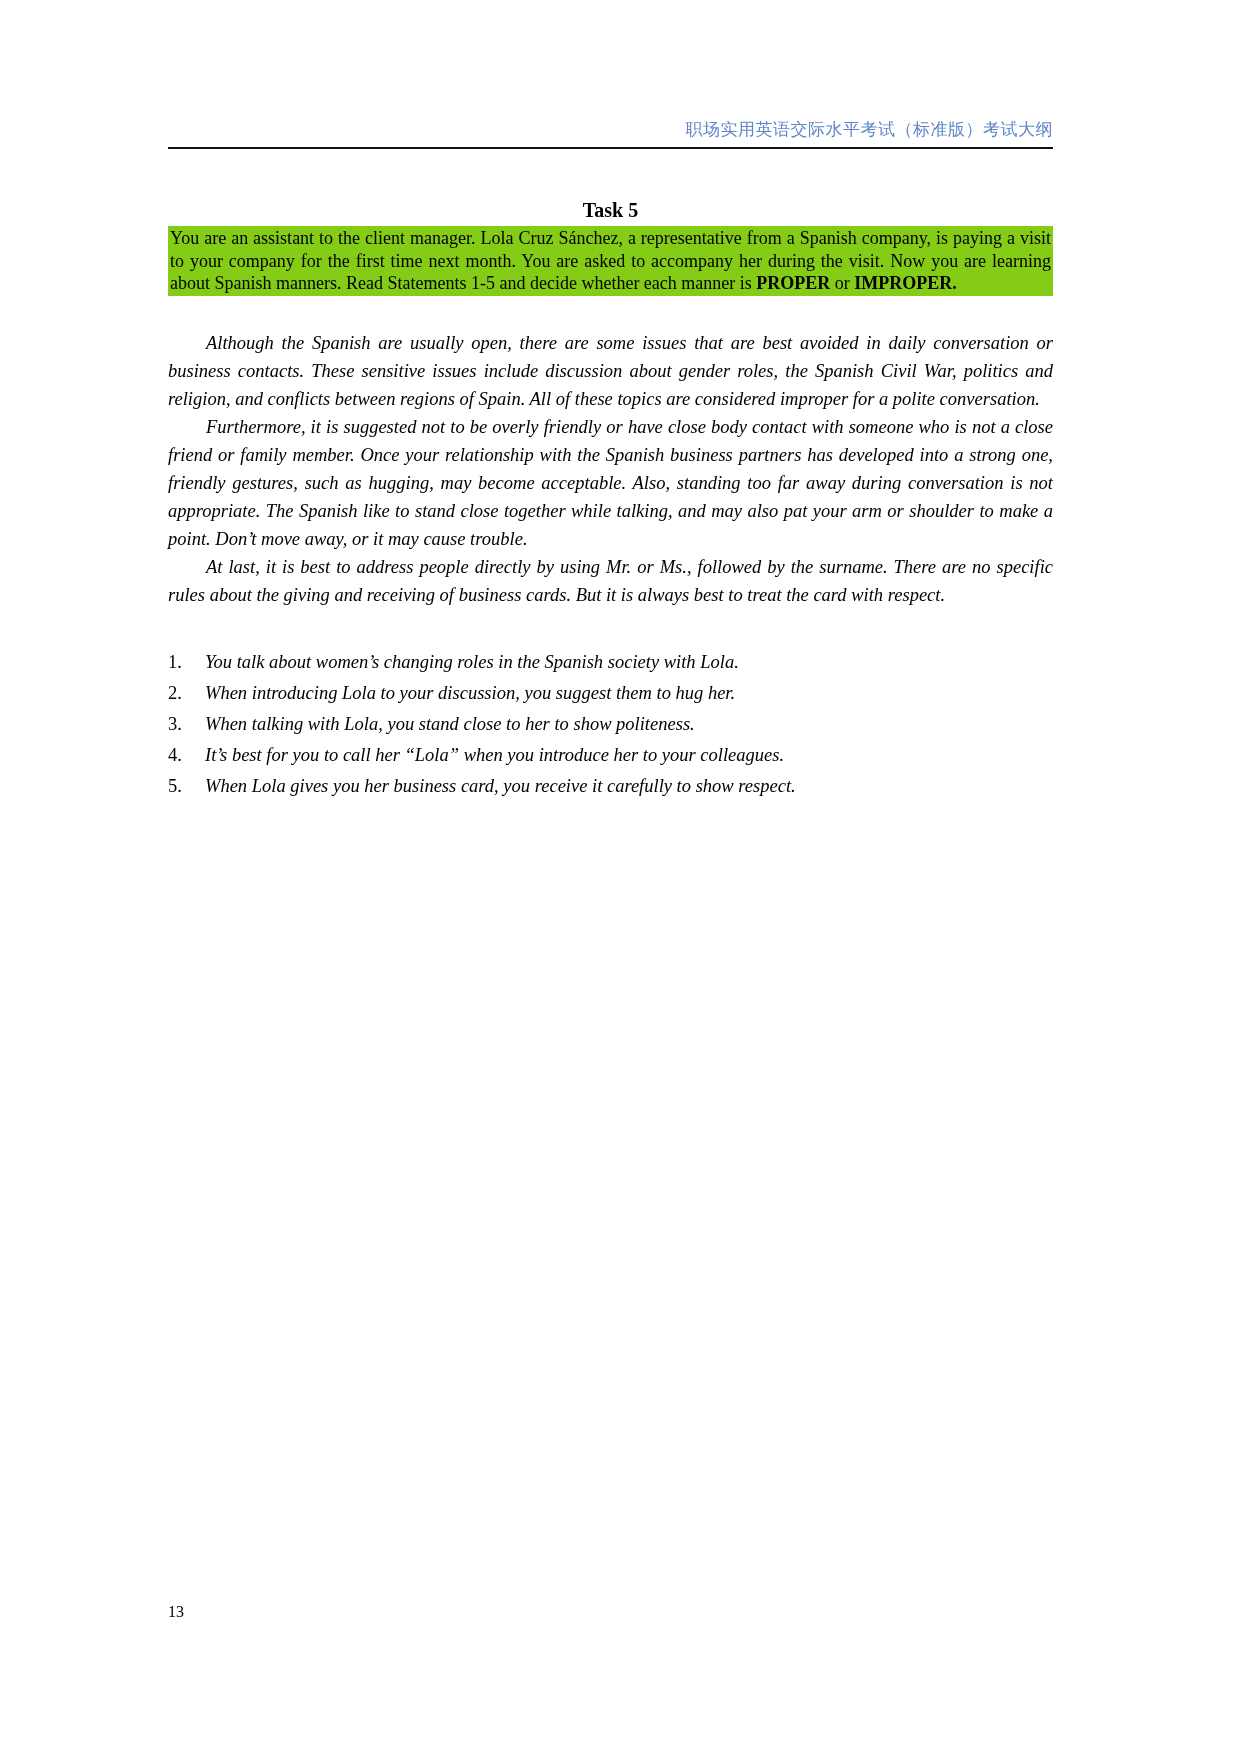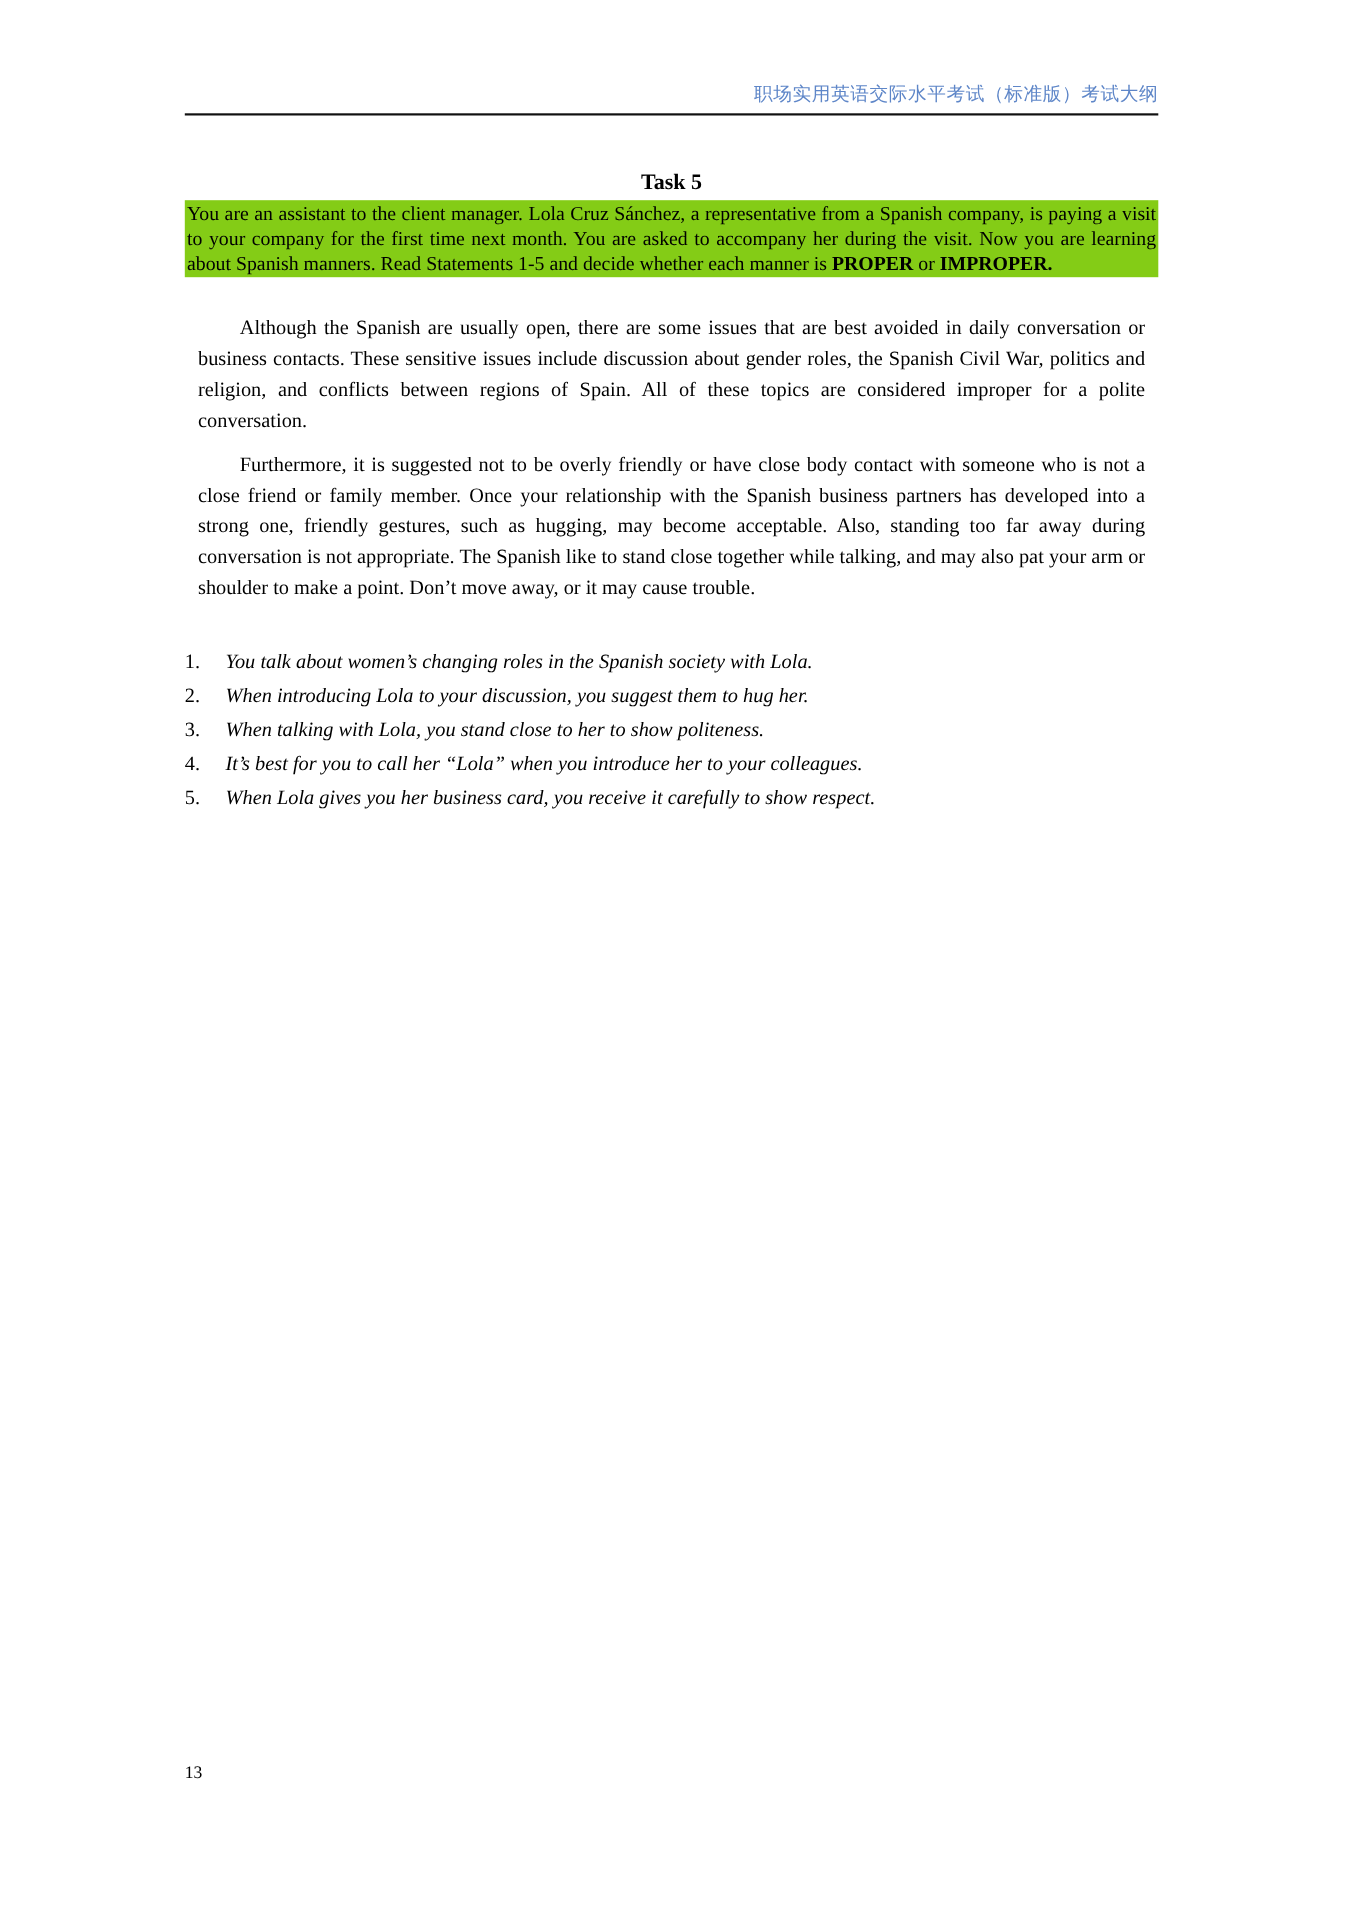--- a/index.html
+++ b/index.html
@@ -11,21 +11,21 @@
   .page {
     position: relative;
     width: 1240px;
     height: 1753px;
     background: #ffffff;
     overflow: hidden;
     font-family: "Liberation Serif", "DejaVu Serif", serif;
     color: #000000;
   }
   .header {
-    padding-top: 76px;
+    padding-top: 120px;
     margin: 0 187px 0 168px;
     text-align: right;
     font-size: 17px;
     line-height: 20px;
     letter-spacing: 0.5px;
   }
   .header-rule {
     margin: 7px 187px 0 168px;
     height: 0;
     border-bottom: 2px solid #111111;
@@ -49,22 +49,23 @@
   .instructions b {
     font-weight: bold;
   }
   .passage {
     margin-top: 33px;
     font-size: 18.5px;
     line-height: 28px;
     text-align: justify;
   }
   .passage p {
-    margin: 12px;
+    margin: 0;
     text-indent: 38px;
+    font-style: italic;
   }
   .statements {
     margin: 42px 0 0 0;
     padding: 0;
     list-style: none;
     font-size: 18.5px;
   }
   .statements li {
     display: flex;
     line-height: 22px;
@@ -101,20 +102,21 @@
 
     <div class="task-title">Task 5</div>
 
     <div class="instructions" style="background: #84cc16;">
       <span>You are an assistant to the client manager. Lola Cruz Sánchez, a representative from a Spanish company, is paying a visit to your company for the first time next month. You are asked to accompany her during the visit. Now you are learning about Spanish manners. Read Statements 1-5 and decide whether each manner is </span><b>PROPER</b><span> or </span><b>IMPROPER.</b>
     </div>
 
     <div class="passage">
       <p>Although the Spanish are usually open, there are some issues that are best avoided in daily conversation or business contacts. These sensitive issues include discussion about gender roles, the Spanish Civil War, politics and religion, and conflicts between regions of Spain. All of these topics are considered improper for a polite conversation.</p>
       <p>Furthermore, it is suggested not to be overly friendly or have close body contact with someone who is not a close friend or family member. Once your relationship with the Spanish business partners has developed into a strong one, friendly gestures, such as hugging, may become acceptable. Also, standing too far away during conversation is not appropriate. The Spanish like to stand close together while talking, and may also pat your arm or shoulder to make a point. Don’t move away, or it may cause trouble.</p>
+      <p>At last, it is best to address people directly by using Mr. or Ms., followed by the surname. There are no specific rules about the giving and receiving of business cards. But it is always best to treat the card with respect.</p>
     </div>
 
     <ol class="statements">
       <li>
         <span class="num">1.</span>
         <span class="stmt">You talk about women’s changing roles in the Spanish society with Lola.</span>
       </li>
       <li>
         <span class="num">2.</span>
         <span class="stmt">When introducing Lola to your discussion, you suggest them to hug her.</span>

